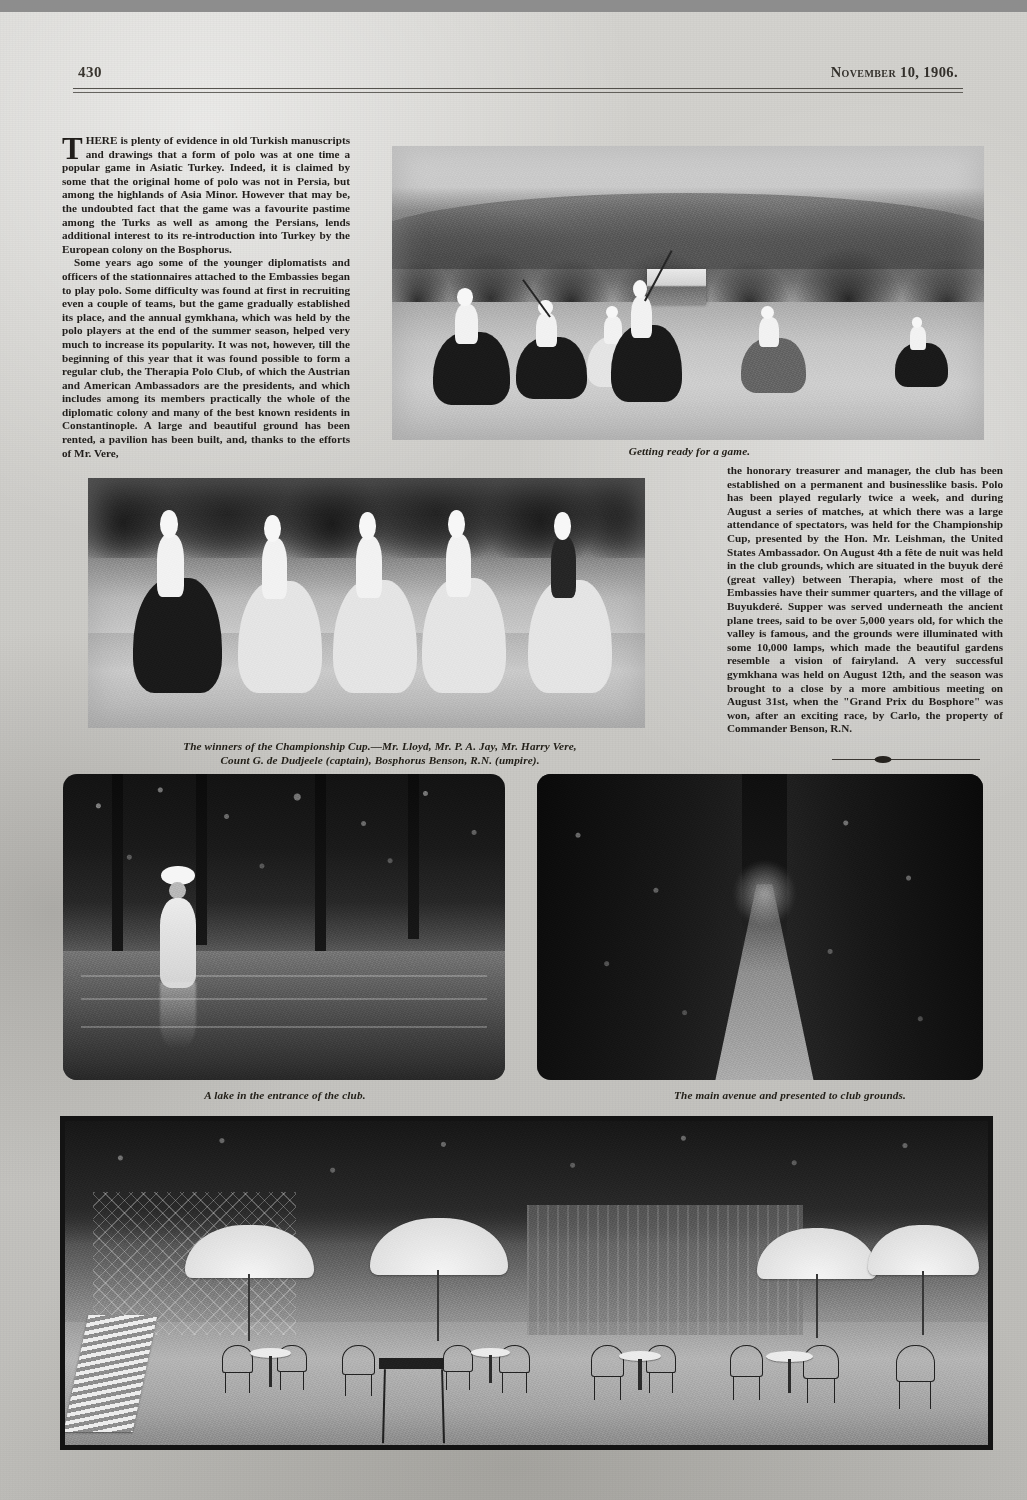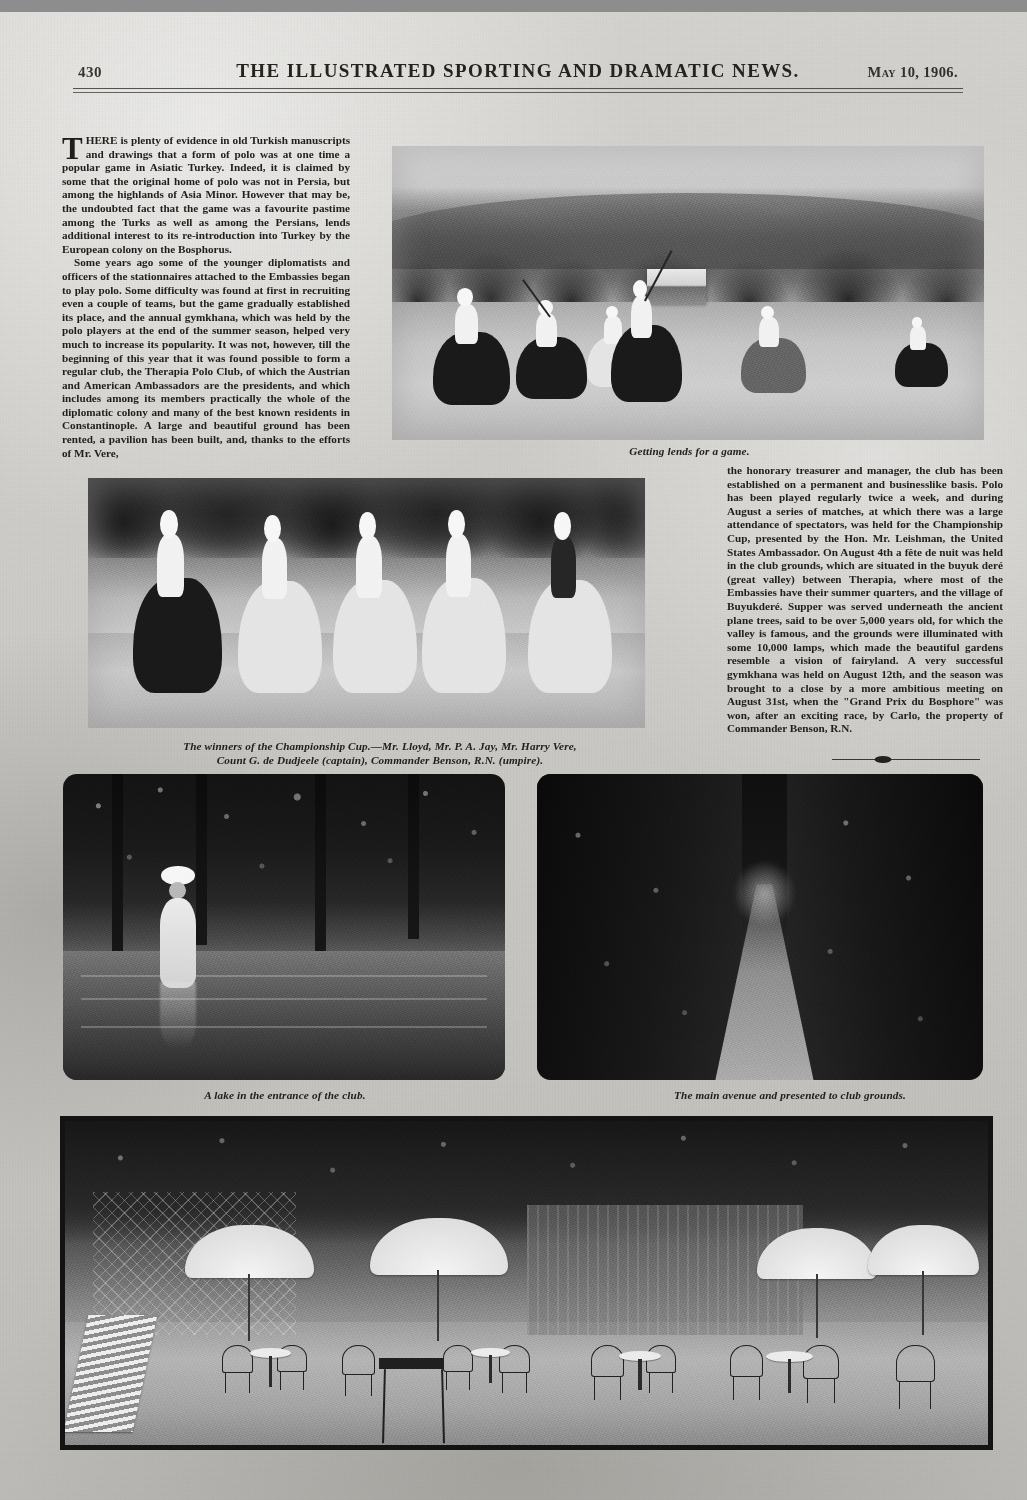--- a/index.html
+++ b/index.html
@@ -480,22 +480,21 @@
   }
 </style>
 </head>
 <body>
 
 <div class="page">
   <div class="sheet">
 
     <div class="masthead">
       <div class="folio">430</div>
-      <div class="masthead-title">The Illustrated Sporting and Dramatic News.</div>
-      <div class="masthead-date">May 10, 1906.</div>
+      <div class="masthead-date">November 10, 1906.</div>
     </div>
 
     <div class="rule-double">
       <i></i>
       <i></i>
     </div>
 
 
     <div class="col" id="col-left">
       <p class="first"><span class="dropcap">T</span><span>HERE is plenty of evidence in old Turkish manuscripts and drawings that a form of polo was at one time a popular game in Asiatic Turkey. Indeed, it is claimed by some that the original home of polo was not in Persia, but among the highlands of Asia Minor. However that may be, the undoubted fact that the game was a favourite pastime among the Turks as well as among the Persians, lends additional interest to its re-introduction into Turkey by the European colony on the Bosphorus.</span></p>
@@ -548,21 +547,21 @@
         <div class="rider" style="left:85%;top:58%;width:9%;height:24%;">
           <div class="horse"></div>
           <div class="body"></div>
           <div class="head"></div>
         </div>
 
         <div class="grain"></div>
         <div class="vign"></div>
       </div>
     </div>
-    <div class="caption" style="left:552px;top:432px;width:275px;">Getting lends for a game.</div>
+    <div class="caption" style="left:552px;top:432px;width:275px;">Getting ready for a game.</div>
 
     <div class="photo" id="photo-winners">
       <div class="ph-inner">
         <div class="canopy"></div>
         <div class="turf"></div>
 
         <div class="rider" style="left:8%;top:12%;width:16%;height:74%;">
           <div class="horse"></div>
           <div class="body"></div>
           <div class="head"></div>
@@ -587,21 +586,21 @@
           <div class="body dark"></div>
           <div class="head"></div>
         </div>
 
         <div class="grain"></div>
         <div class="vign"></div>
       </div>
     </div>
     <div class="caption" style="left:135px;top:727px;width:490px;">
       <span>The winners of the Championship Cup.—Mr. Lloyd, Mr. P. A. Jay, Mr. Harry Vere,</span><br>
-      <span>Count G. de Dudjeele (captain), Commander Benson, R.N. (umpire).</span>
+      <span>Count G. de Dudjeele (captain), Bosphorus Benson, R.N. (umpire).</span>
     </div>
 
     <div class="photo" id="photo-lake">
       <div class="ph-inner">
         <div class="foliage"></div>
         <div class="trunk" style="left:11%;"></div>
         <div class="trunk" style="left:30%;height:56%;"></div>
         <div class="trunk" style="left:57%;height:60%;"></div>
         <div class="trunk" style="left:78%;height:54%;"></div>
         <div class="water">

